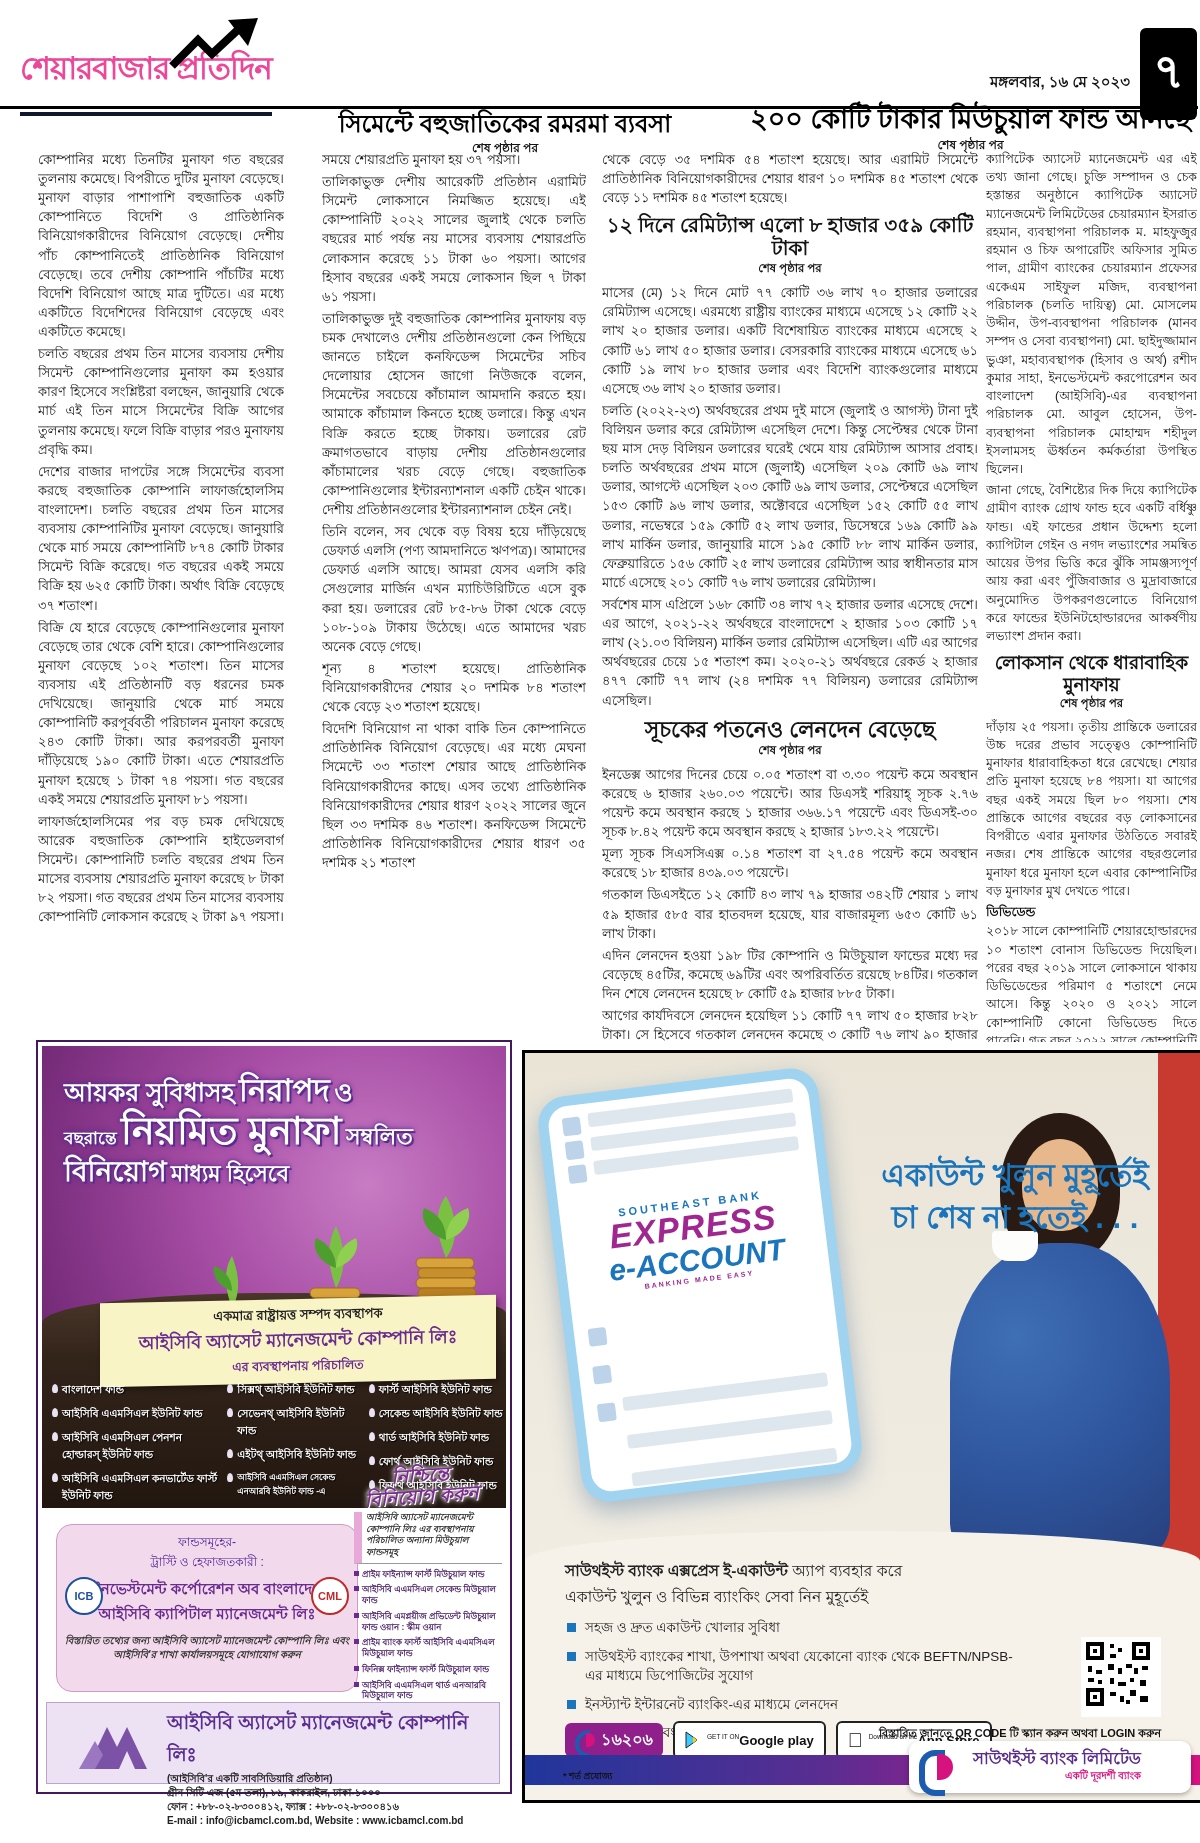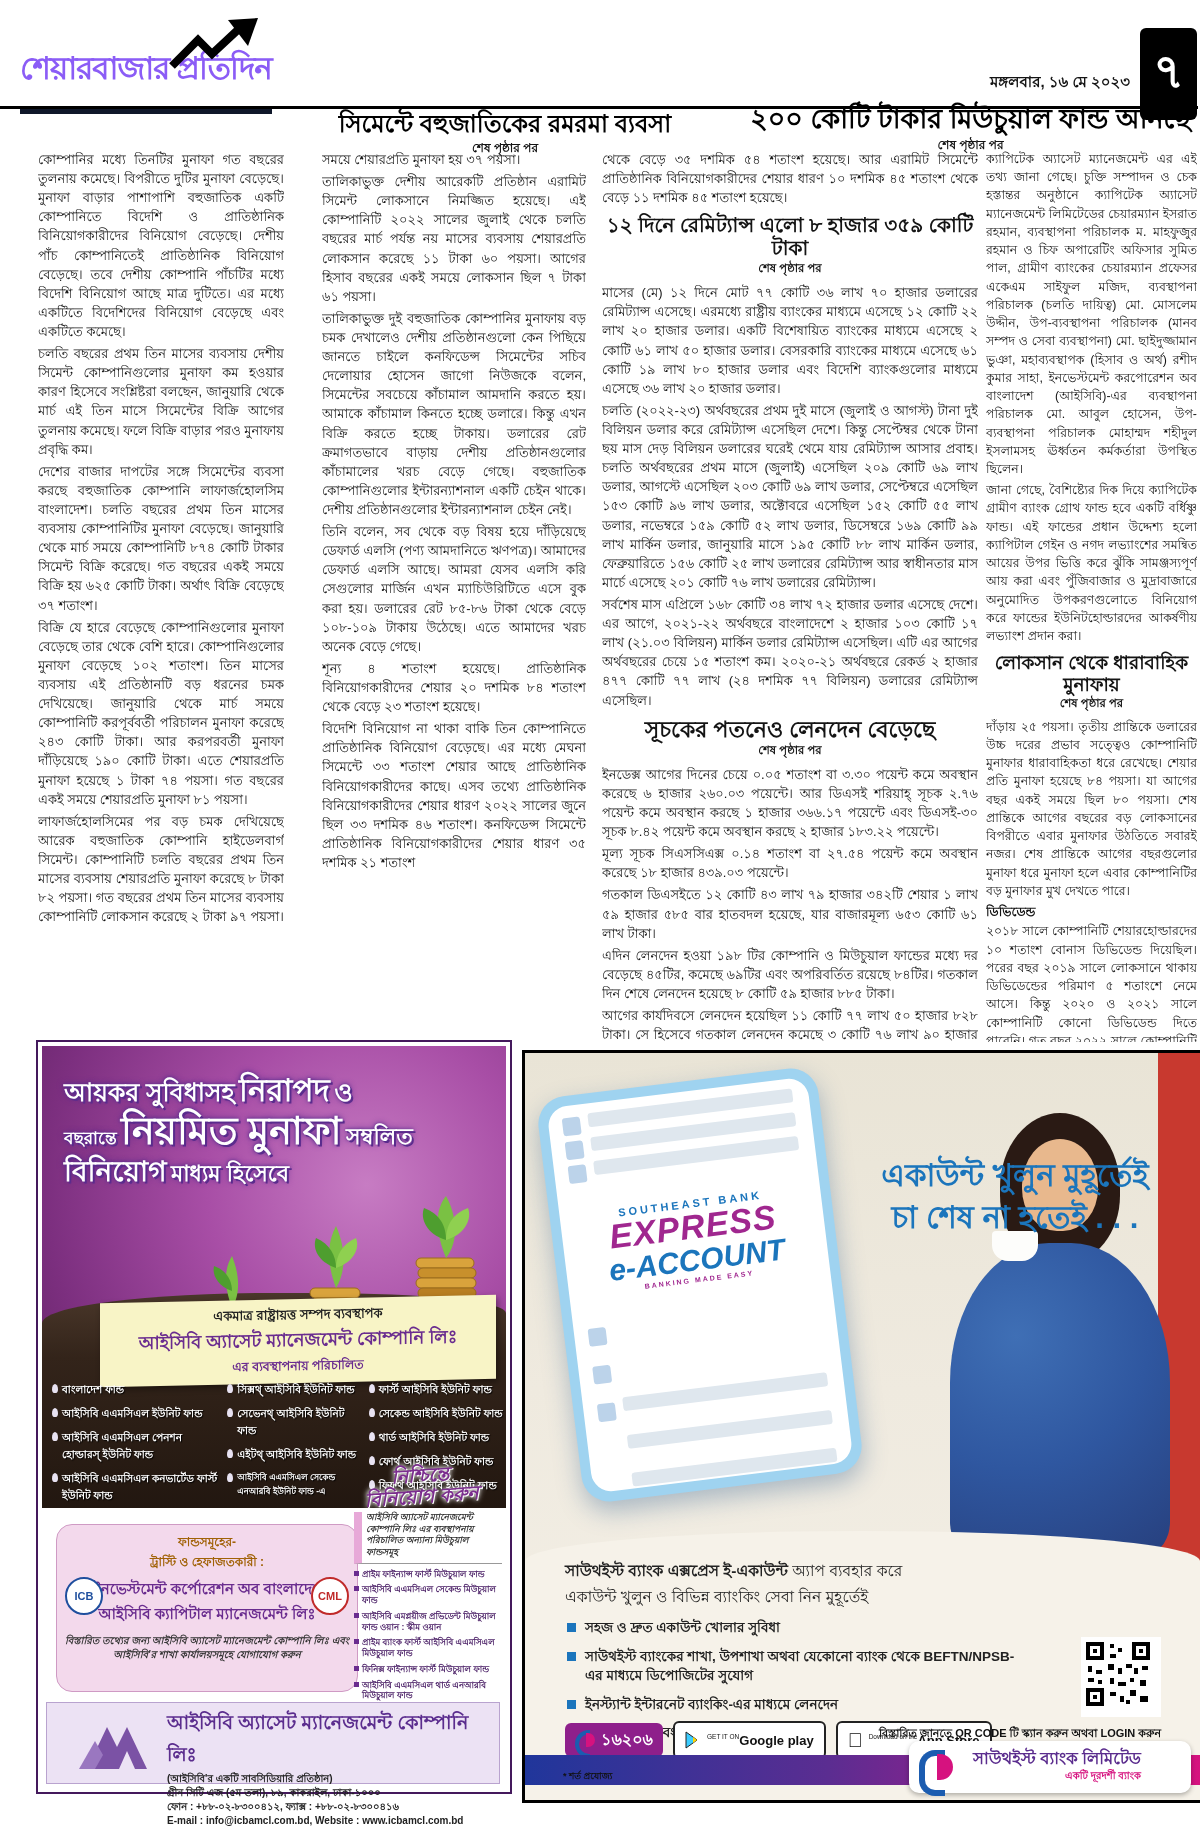--- a/index.html
+++ b/index.html
@@ -1,22 +1,22 @@
 <!DOCTYPE html>
 <html><head>
 <meta charset="utf-8">
 <style>
   html,body{margin:0;padding:0;background:#d8d8d8;}
   .page{position:relative;width:1200px;height:1843px;background:#ffffff;margin:0 auto;
         font-family:"Liberation Sans","DejaVu Sans",sans-serif;color:#141414;overflow:hidden;}
   .abs{position:absolute;}
   
   .masthead{left:20px;top:44px;width:280px;height:70px;}
-  .masthead .mh-title{font-size:31px;font-weight:bold;letter-spacing:-1px;color:#8b5cf6;
-        border-bottom:8px solid #0f172a;padding-bottom:10px;display:inline-block;}
+  .masthead .mh-title{font-size:31px;font-weight:bold;letter-spacing:-1px;color:#ec4899;
+        border-bottom:4px solid #0f172a;padding-bottom:16px;display:inline-block;}
   .mh-arrow{position:absolute;left:148px;top:-26px;}
   .dateline{left:930px;top:70px;width:200px;text-align:right;font-size:15px;font-weight:bold;}
   .pagebox{left:1140px;top:28px;width:57px;height:92px;background:#000;border-radius:6px;
         display:flex;align-items:center;justify-content:center;}
   .pagebox span{color:#fff;font-size:48px;font-weight:bold;}
   .toprule{left:0;top:106px;width:1198px;height:3px;background:#000;}
   
   .hblock{text-align:center;}
   .hblock .ht{font-weight:bold;color:#000;line-height:1.15;}
   .hblock .hc{font-size:12px;font-weight:bold;margin-top:1px;}
@@ -48,21 +48,21 @@
   .fundcols .fc{flex:1;}
   .fitem{display:flex;align-items:flex-start;gap:4px;color:#fff;font-weight:bold;font-size:10.5px;
      margin-bottom:7px;text-shadow:1px 1px 1px #000;}
   .fitem .drop{width:6px;height:9px;background:#e8e2f2;border-radius:50% 50% 50% 50%/60% 60% 40% 40%;
      flex:0 0 auto;margin-top:2px;}
   .icb-script{position:absolute;right:14px;top:424px;width:150px;text-align:center;
      font-size:19px;font-weight:bold;font-style:italic;color:#7b2d8e;line-height:1.1;
      text-shadow:0 0 4px #fff,0 0 6px #fff,1px 1px 0 #fff;transform:rotate(-4deg);}
   .trustee{position:absolute;left:18px;top:482px;width:288px;height:150px;background:#f3d9ec;
      border:1px solid #cf9ac4;border-radius:16px;text-align:center;padding:8px 6px;}
-  .trustee .t1{font-size:12px;font-weight:bold;color:#a16207;}
+  .trustee .t1{font-size:12px;font-weight:normal;color:#4c1d95;}
   .trustee .t2{font-size:15px;font-weight:bold;color:#6a2c8f;margin-top:4px;}
   .trustee .tn{font-size:10px;font-style:italic;font-weight:bold;color:#333;margin-top:7px;line-height:1.35;}
   .tlogo{position:absolute;width:34px;height:34px;border-radius:50%;background:#fff;border:2px solid #1f4f9e;
      display:flex;align-items:center;justify-content:center;font-size:11px;font-weight:bold;color:#1f4f9e;}
   .otherfunds{position:absolute;left:316px;top:470px;width:148px;}
   .ofhead{font-size:9px;font-style:italic;font-weight:bold;color:#333;border-left:8px solid #e7a9d8;
      padding-left:4px;line-height:1.3;border-bottom:1px solid #999;padding-bottom:4px;}
   .ofitem{display:flex;gap:3px;font-size:8.6px;font-weight:bold;color:#4a1f66;margin-top:5px;line-height:1.25;}
   .ofitem .sq{width:5px;height:5px;background:#6a2c8f;flex:0 0 auto;margin-top:2px;}
   .icb-footer{position:absolute;left:8px;top:660px;width:452px;height:80px;background:#ece2f4;
@@ -89,21 +89,21 @@
   .msq{position:absolute;left:14px;width:18px;height:18px;background:#bcd3ea;border-radius:3px;}
   .brand{position:absolute;left:0;right:0;top:106px;text-align:center;}
   .brand .bt{color:#1b75bc;font-size:11px;font-weight:bold;letter-spacing:3px;}
   .brand .bx{color:#a0278f;font-size:34px;font-weight:bold;font-style:italic;letter-spacing:1px;line-height:1;}
   .brand .be{color:#1b75bc;font-size:30px;font-weight:bold;font-style:italic;line-height:1.1;}
   .brand .bg{color:#a0278f;font-size:7px;font-weight:bold;letter-spacing:2px;}
   .seb-h{position:absolute;left:320px;top:102px;width:340px;text-align:center;color:#1b75bc;
      font-size:31px;font-weight:bold;line-height:1.35;}
   .seb-bodyhead{position:absolute;left:40px;top:505px;width:430px;font-size:15.5px;color:#222;line-height:1.7;}
   .seb-bullets{position:absolute;left:42px;top:565px;width:460px;}
-  .sbul{display:flex;gap:9px;font-size:13.5px;color:#222;margin-bottom:9px;line-height:1.45;font-weight:bold;}
+  .sbul{display:flex;gap:9px;font-size:13.5px;color:#222;margin-bottom:9px;line-height:1.45;}
   .sbul .bsq{width:9px;height:9px;background:#1b75bc;flex:0 0 auto;margin-top:5px;}
   .seb-qr{position:absolute;left:556px;top:584px;width:74px;height:74px;background:#fff;padding:3px;}
   .badges{position:absolute;left:40px;top:668px;display:flex;gap:10px;align-items:center;}
   .badge{height:34px;border-radius:6px;display:flex;align-items:center;gap:6px;padding:0 10px;font-weight:bold;}
   .b-hot{background:#8e1f8b;color:#fff;font-size:16px;}
   .b-store{background:#fff;border:2px solid #222;color:#111;}
   .b-store .two{display:flex;line-height:1;}
   .b-store .tiny{font-size:6.5px;font-weight:normal;}
   .b-store .big{font-size:13px;}
   .qrnote{position:absolute;left:330px;top:672px;width:330px;text-align:center;color:#111;}

